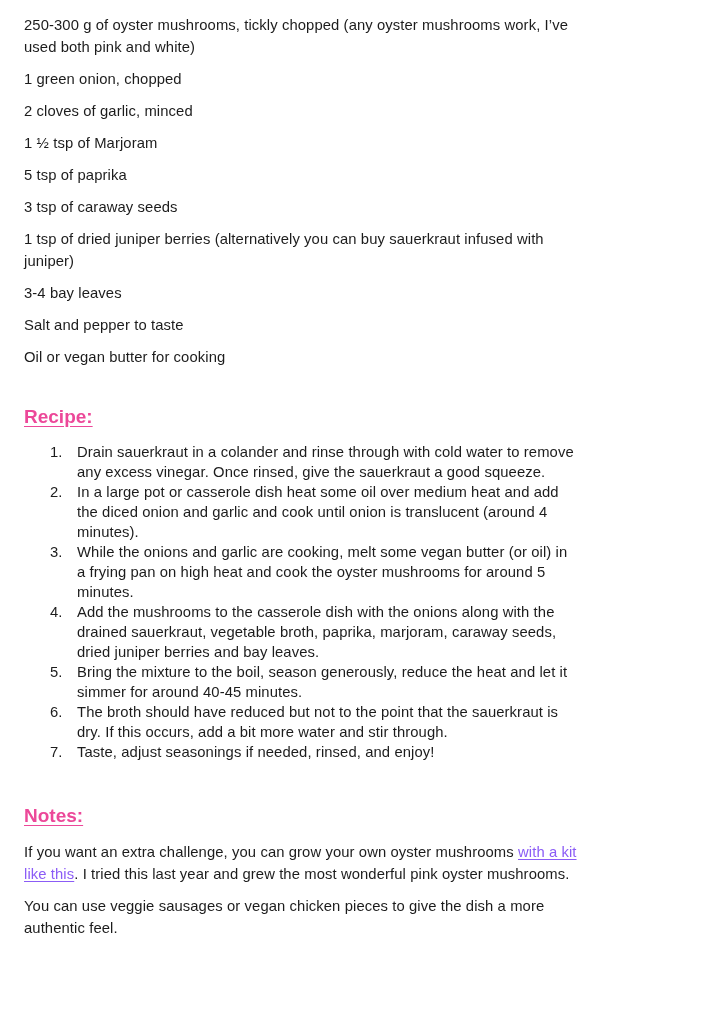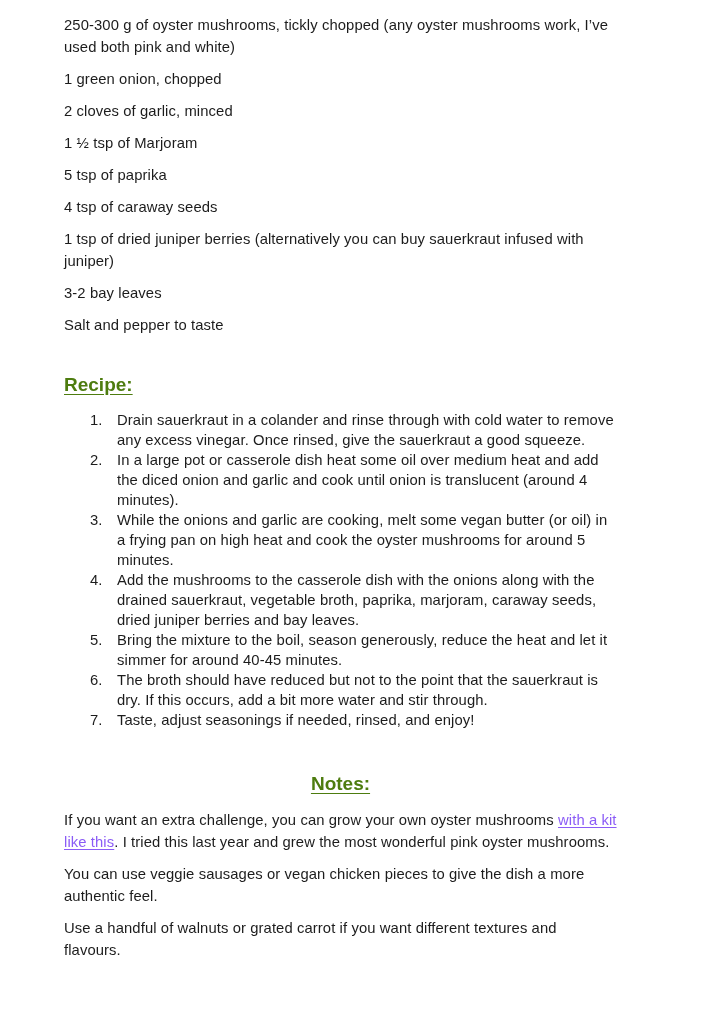--- a/index.html
+++ b/index.html
@@ -13,40 +13,38 @@
     overflow: hidden;
     font-family: "Liberation Sans", "DejaVu Sans", sans-serif;
     color: #1c1c1c;
     box-sizing: border-box;
   }
   .doc {
     box-sizing: border-box;
     width: 610px;
     height: 1023px;
     padding: 14px 33px 0 24px;
-    margin-left: 40px;
   }
   .ingredient {
     font-size: 14.8px;
     line-height: 22px;
     margin: 0 0 10px 0;
     letter-spacing: 0.1px;
   }
   h2.doc-heading {
     font-size: 19px;
     line-height: 24px;
     font-weight: bold;
     text-decoration: underline;
     text-underline-offset: 3px;
     margin: 37px 0 13px 0;
-    color: #4d7c0f;
+    color: #ec4899;
   }
   h2.notes-heading {
     margin-top: 42px;
-    text-align: center;
   }
   ol.steps {
     list-style: none;
     margin: 0;
     padding: 0 0 0 26px;
   }
   ol.steps li {
     display: flex;
     font-size: 14.8px;
     line-height: 20px;
@@ -75,24 +73,25 @@
 </head>
 <body>
 
 <div class="doc">
 
   <p class="ingredient">250-300 g of oyster mushrooms, tickly chopped (any oyster mushrooms work, I’ve used both pink and white)</p>
   <p class="ingredient">1 green onion, chopped</p>
   <p class="ingredient">2 cloves of garlic, minced</p>
   <p class="ingredient">1 ½ tsp of Marjoram</p>
   <p class="ingredient">5 tsp of paprika</p>
-  <p class="ingredient">4 tsp of caraway seeds</p>
+  <p class="ingredient">3 tsp of caraway seeds</p>
   <p class="ingredient">1 tsp of dried juniper berries (alternatively you can buy sauerkraut infused with juniper)</p>
-  <p class="ingredient">3-2 bay leaves</p>
+  <p class="ingredient">3-4 bay leaves</p>
   <p class="ingredient">Salt and pepper to taste</p>
+  <p class="ingredient">Oil or vegan butter for cooking</p>
 
   <h2 class="doc-heading">Recipe:</h2>
 
   <ol class="steps">
     <li>
       <span class="step-num">1.</span>
       <span class="step-text">Drain sauerkraut in a colander and rinse through with cold water to remove any excess vinegar. Once rinsed, give the sauerkraut a good squeeze.</span>
     </li>
     <li>
       <span class="step-num">2.</span>
@@ -118,15 +117,14 @@
       <span class="step-num">7.</span>
       <span class="step-text">Taste, adjust seasonings if needed, rinsed, and enjoy!</span>
     </li>
   </ol>
 
   <h2 class="doc-heading notes-heading">Notes:</h2>
 
   <p class="note"><span>If you want an extra challenge, you can grow your own oyster mushrooms </span><a class="doc-link">with a kit like this</a><span>. I tried this last year and grew the most wonderful pink oyster mushrooms.</span></p>
 
   <p class="note">You can use veggie sausages or vegan chicken pieces to give the dish a more authentic feel.</p>
-  <p class="note">Use a handful of walnuts or grated carrot if you want different textures and flavours.</p>
 
 </div>
 
 </body></html>

